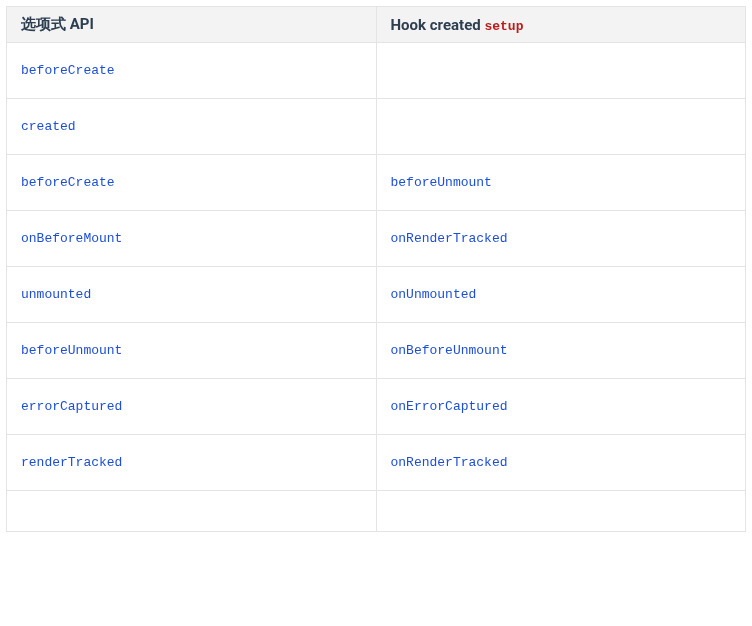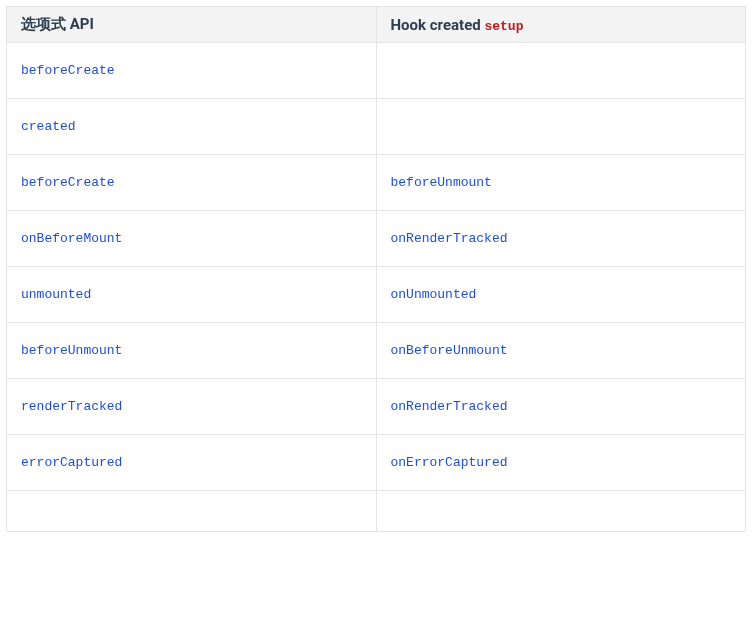--- a/index.html
+++ b/index.html
@@ -86,25 +86,25 @@
     </tr>
     <tr>
       <td><a>unmounted</a></td>
       <td><span class="hook">onUnmounted</span></td>
     </tr>
     <tr>
       <td><a>beforeUnmount</a></td>
       <td><span class="hook">onBeforeUnmount</span></td>
     </tr>
     <tr>
+      <td><a>errorCaptured</a></td>
+      <td><span class="hook">onErrorCaptured</span></td>
+    </tr>
+    <tr>
       <td><a>renderTracked</a></td>
       <td><span class="hook">onRenderTracked</span></td>
-    </tr>
-    <tr>
-      <td><a>errorCaptured</a></td>
-      <td><span class="hook">onErrorCaptured</span></td>
     </tr>
     <tr>
       <td></td>
       <td></td>
     </tr>
   </tbody>
 </table>
 
 </body></html>

